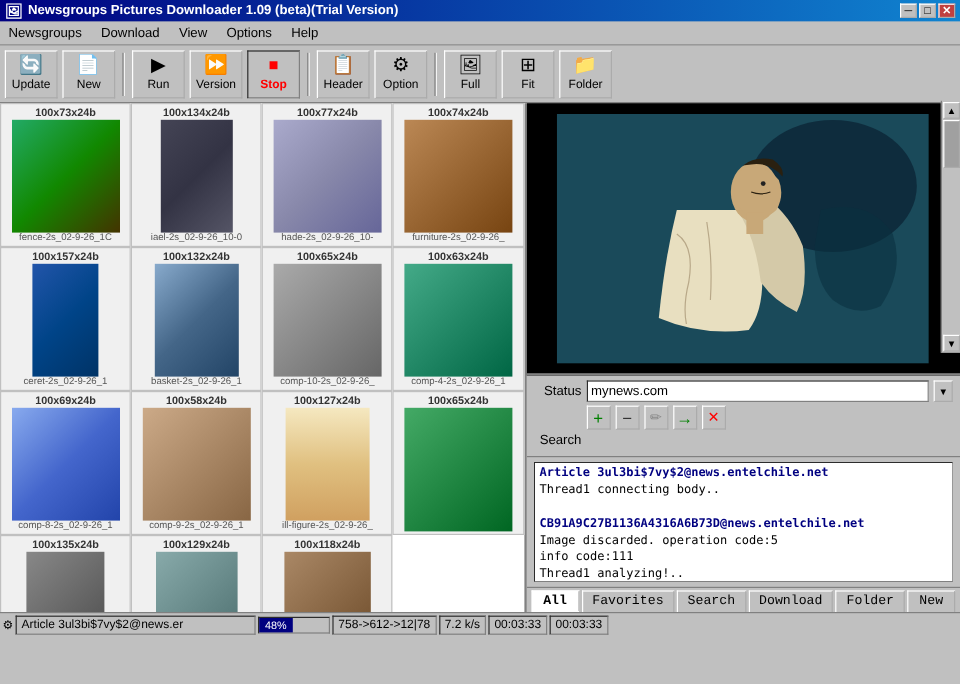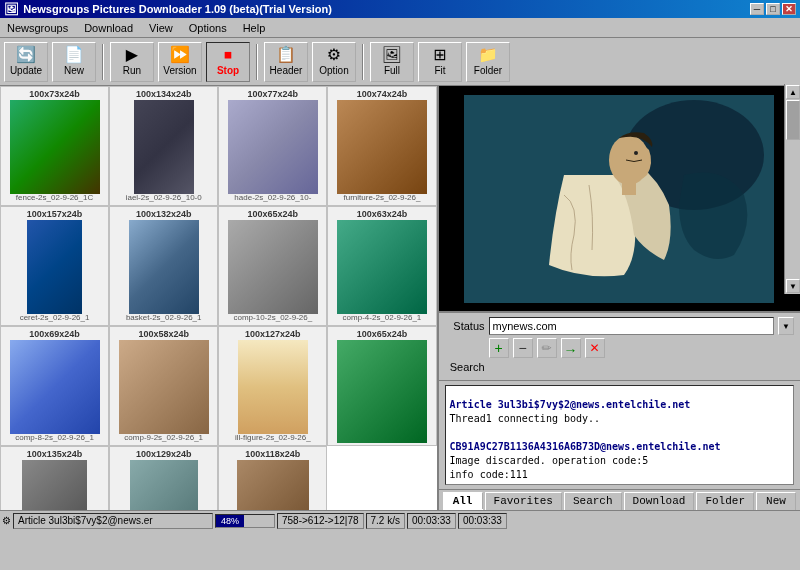--- a/index.html
+++ b/index.html
@@ -201,21 +201,21 @@
       cursor: pointer;
       font-size: 12px;
     }
     
     #log-area {
       height: 100px;
       background: white;
       border: 1px inset #808080;
       margin: 4px 6px;
       overflow-y: auto;
-      padding: 12px 4px;
+      padding: 2px 4px;
       font-size: 10px;
       font-family: monospace;
     }
     .log-line { line-height: 1.4; }
     .log-blue { color: #000080; font-weight: bold; }
     .log-black { color: #000; }
     
     #tabs-area {
       display: flex;
       background: #c0c0c0;

